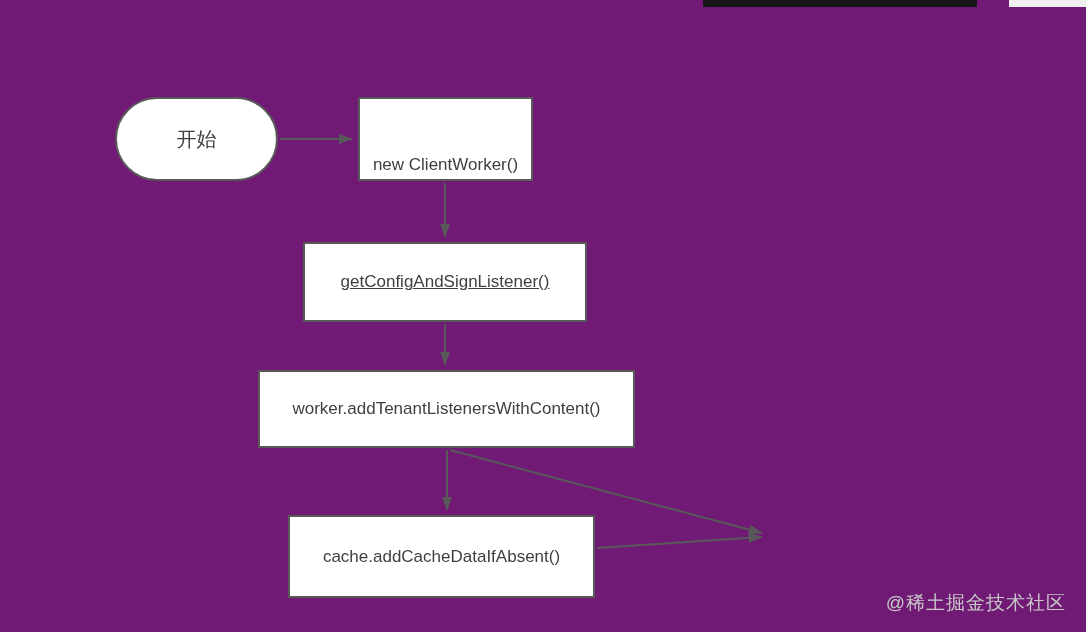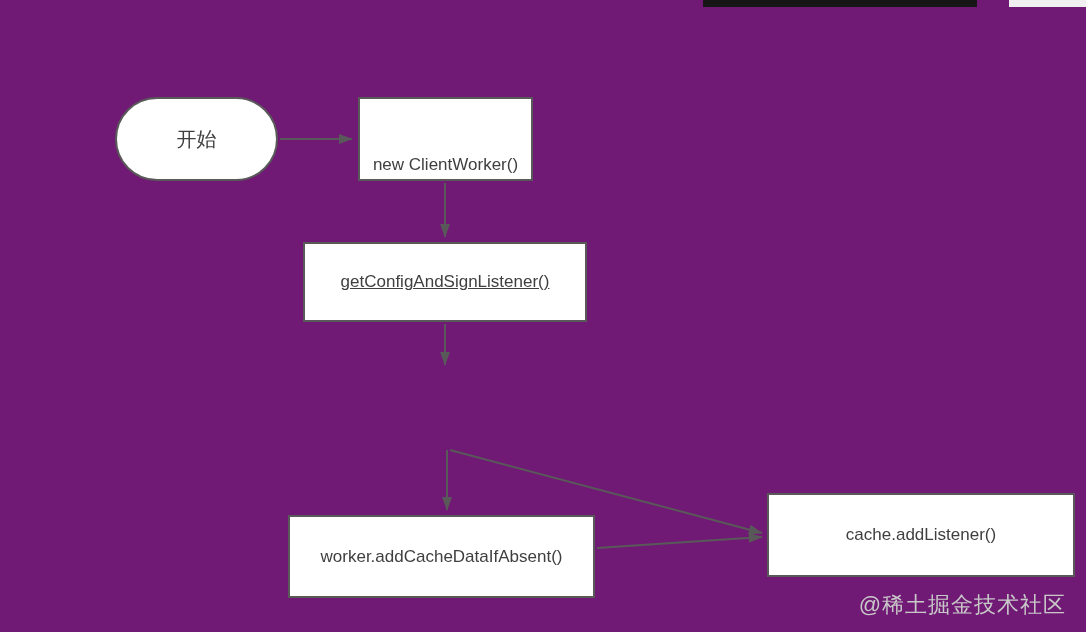--- a/index.html
+++ b/index.html
@@ -50,21 +50,21 @@
   .node-start        { left: 115px; top:  97px; width: 163px; height: 84px; }
   .node-clientworker { left: 358px; top:  97px; width: 175px; height: 84px; align-items: flex-end; }
   .node-getconfig    { left: 303px; top: 242px; width: 284px; height: 80px; text-decoration: underline; }
   .node-addtenant    { left: 258px; top: 370px; width: 377px; height: 78px; }
   .node-addcache     { left: 288px; top: 515px; width: 307px; height: 83px; }
   .node-cachelistener{ left: 767px; top: 493px; width: 308px; height: 84px; }
   .watermark {
     position: absolute;
     right: 20px;
     top: 590px;
-    font-size: 22px;
+    font-size: 19px;
     color: #c8c8c8;
     letter-spacing: 1px;
     user-select: none;
   }
 </style>
 </head>
 <body>
 
 <div class="canvas">
 
@@ -92,24 +92,24 @@
   </div>
 
   <div class="node node-clientworker">
     <span>new ClientWorker()</span>
   </div>
 
   <div class="node node-getconfig">
     <span>getConfigAndSignListener()</span>
   </div>
 
+  <div class="node node-addtenant">
+    <span>worker.addTenantListenersWithContent()</span>
+  </div>
 
   <div class="node node-addcache">
-    <span>worker.addCacheDataIfAbsent()</span>
+    <span>cache.addCacheDataIfAbsent()</span>
   </div>
 
-  <div class="node node-cachelistener">
-    <span>cache.addListener()</span>
-  </div>
 
   <div class="watermark">@稀土掘金技术社区</div>
 
 </div>
 
 </body></html>

